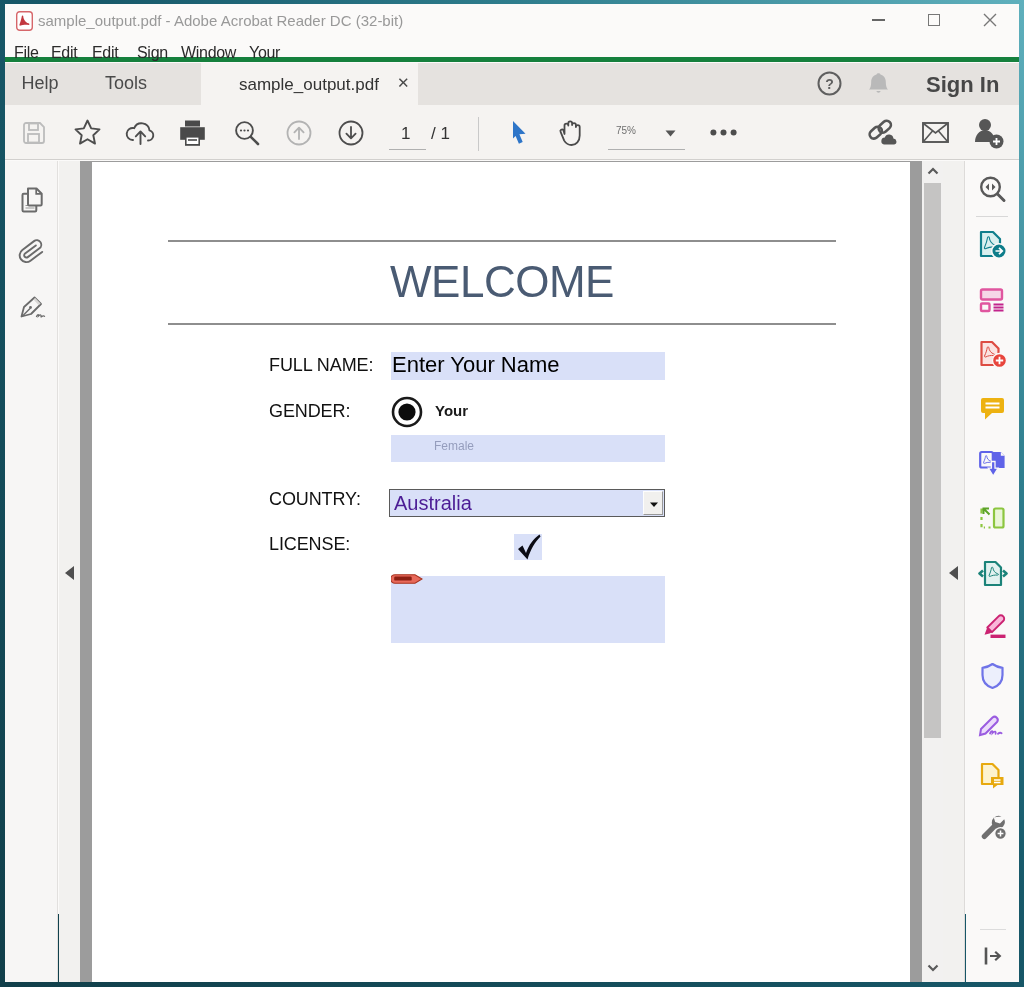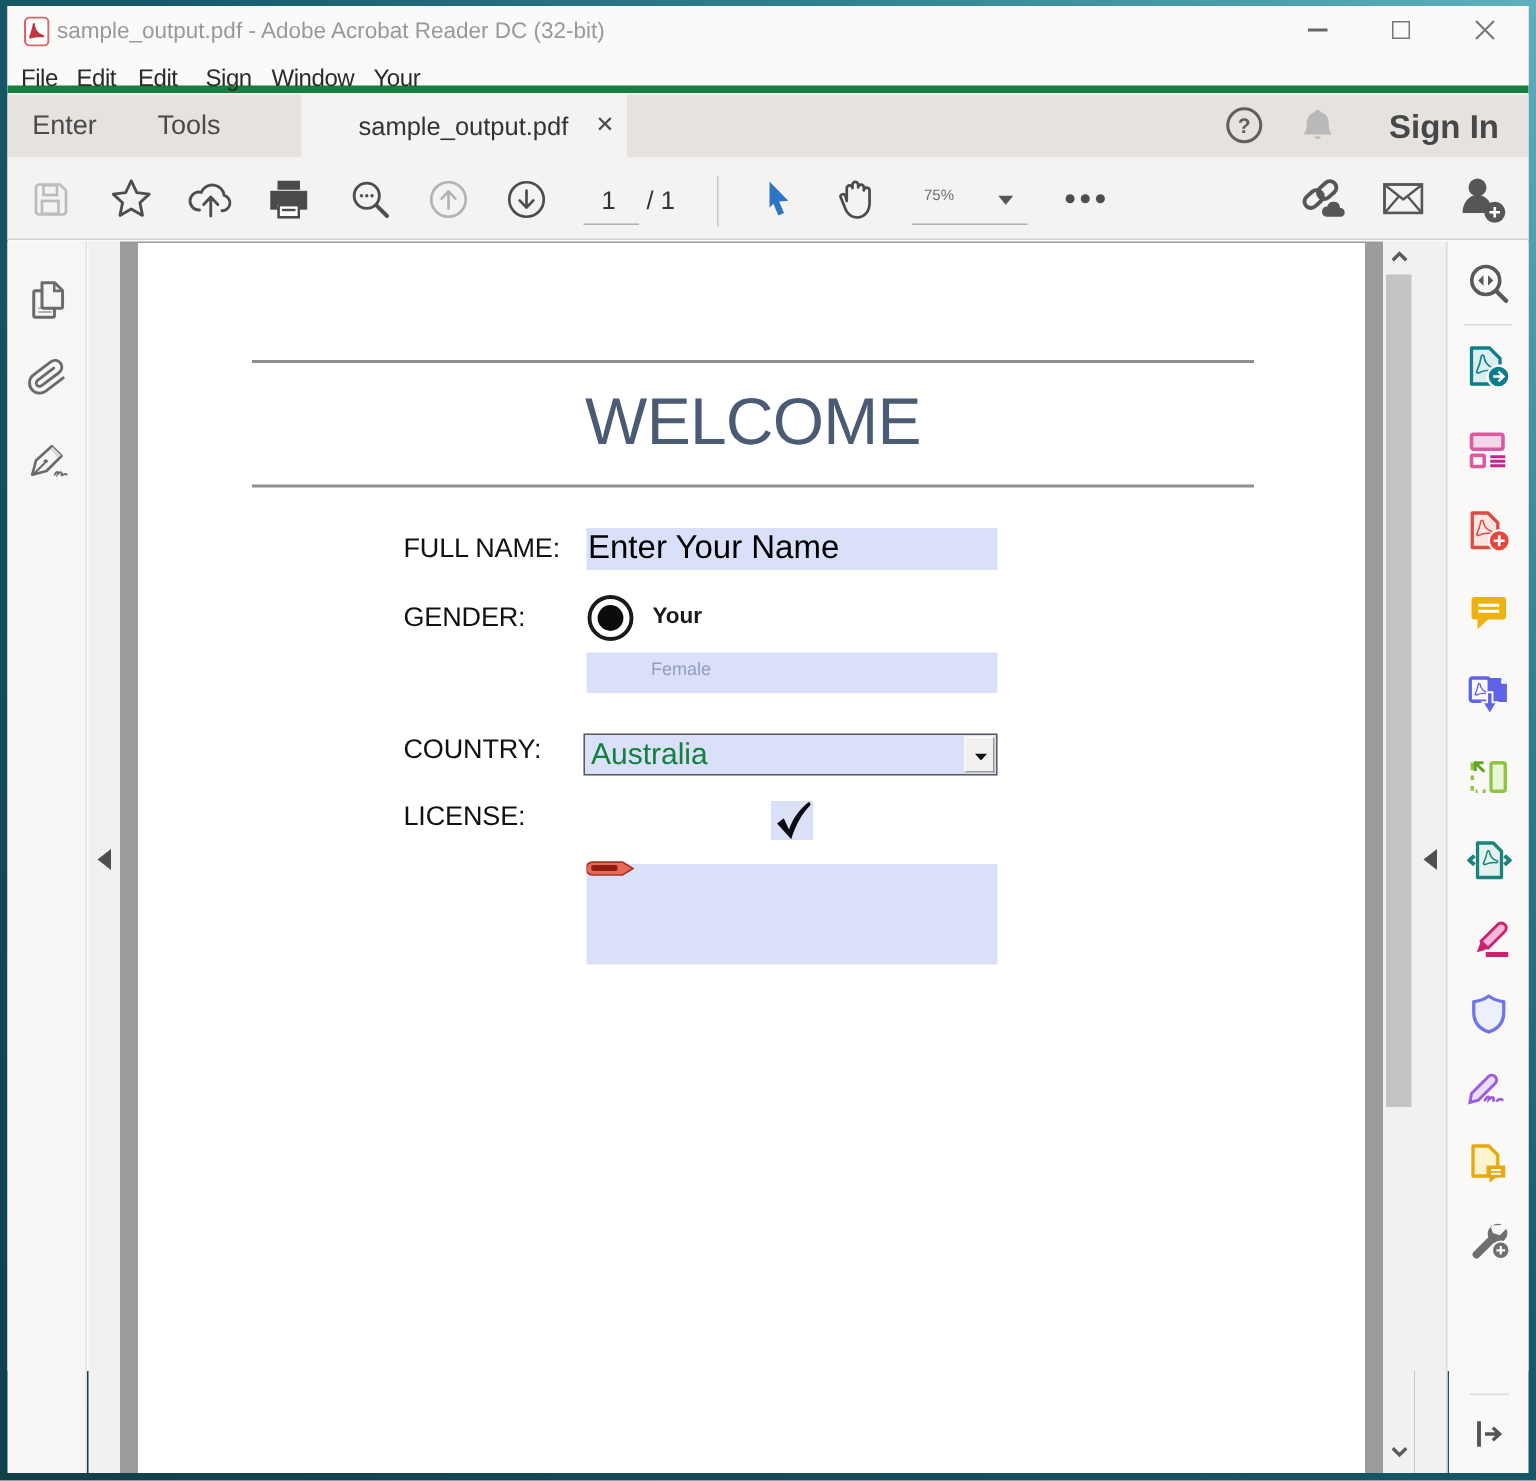--- a/index.html
+++ b/index.html
@@ -48,21 +48,21 @@
   </div>
   <div id="menubar">
     <span class="menuitem" style="left:9px;">File</span>
     <span class="menuitem" style="left:46px;">Edit</span>
     <span class="menuitem" style="left:87px;">Edit</span>
     <span class="menuitem" style="left:132px;">Sign</span>
     <span class="menuitem" style="left:176px;">Window</span>
     <span class="menuitem" style="left:244px;">Your</span>
   </div>
   <div id="tabbar">
-    <span class="tabtxt" style="left:16.5px;">Enter</span>
+    <span class="tabtxt" style="left:16.5px;">Help</span>
     <span class="tabtxt" style="left:100px;">Tools</span>
     <div id="activetab">
       <span class="tabtxt" style="left:38px;top:12px;font-size:17px;color:#333;">sample_output.pdf</span>
       <span style="position:absolute;left:196px;top:11px;font-size:15px;color:#4a4a4a;">✕</span>
     </div>
     <svg class="abs" style="left:812px;top:8px;" width="25" height="25" viewBox="0 0 25 25">
       <circle cx="12.5" cy="12.5" r="11" fill="none" stroke="#5f5f5f" stroke-width="2"></circle>
       <text x="12.5" y="17.5" font-size="14" font-weight="bold" fill="#5f5f5f" text-anchor="middle" font-family="Liberation Sans">?</text>
     </svg>
     <svg class="abs" style="left:862px;top:8px;" width="23" height="25" viewBox="0 0 23 25">
@@ -181,21 +181,21 @@
           <circle cx="16" cy="16" r="14" fill="#fff" stroke="#1a1a1a" stroke-width="2.6"></circle>
           <circle cx="16" cy="16" r="8.6" fill="#0c0c0c"></circle>
         </svg>
         <span style="position:absolute;left:343px;top:240px;font-size:15px;font-weight:600;color:#1a1a1a;">Your</span>
 
         <div class="lav" style="left:299px;top:273px;width:274px;height:27px;"></div>
         <span style="position:absolute;left:342px;top:277px;font-size:12px;color:#959dbd;">Female</span>
 
         <span class="label" style="left:177px;top:327px;">COUNTRY:</span>
         <div class="abs" style="left:297px;top:327px;width:276px;height:28px;border:1px solid #5a5a5a;background:#d9e0f8;">
-          <span style="position:absolute;left:4px;top:2px;font-size:20px;color:#15803d;">Australia</span>
+          <span style="position:absolute;left:4px;top:2px;font-size:20px;color:#4c1d95;">Australia</span>
           <div style="position:absolute;right:1px;top:1px;width:20px;height:24px;background:#f1f0ee;border:1px solid #999;border-top-color:#fdfdfd;border-left-color:#fdfdfd;">
             <svg style="position:absolute;left:6px;top:10px;" width="8" height="5" viewBox="0 0 8 5">
                 <path d="M0 0.5 H8 L4 5 Z" fill="#111"></path>
               </svg>
           </div>
         </div>
 
         <span class="label" style="left:177px;top:372px;">LICENSE:</span>
         <div class="lav" style="left:422px;top:372px;width:28px;height:26px;"></div>
         <svg class="abs" style="left:424px;top:370px;" width="26" height="30" viewBox="0 0 26 30">

